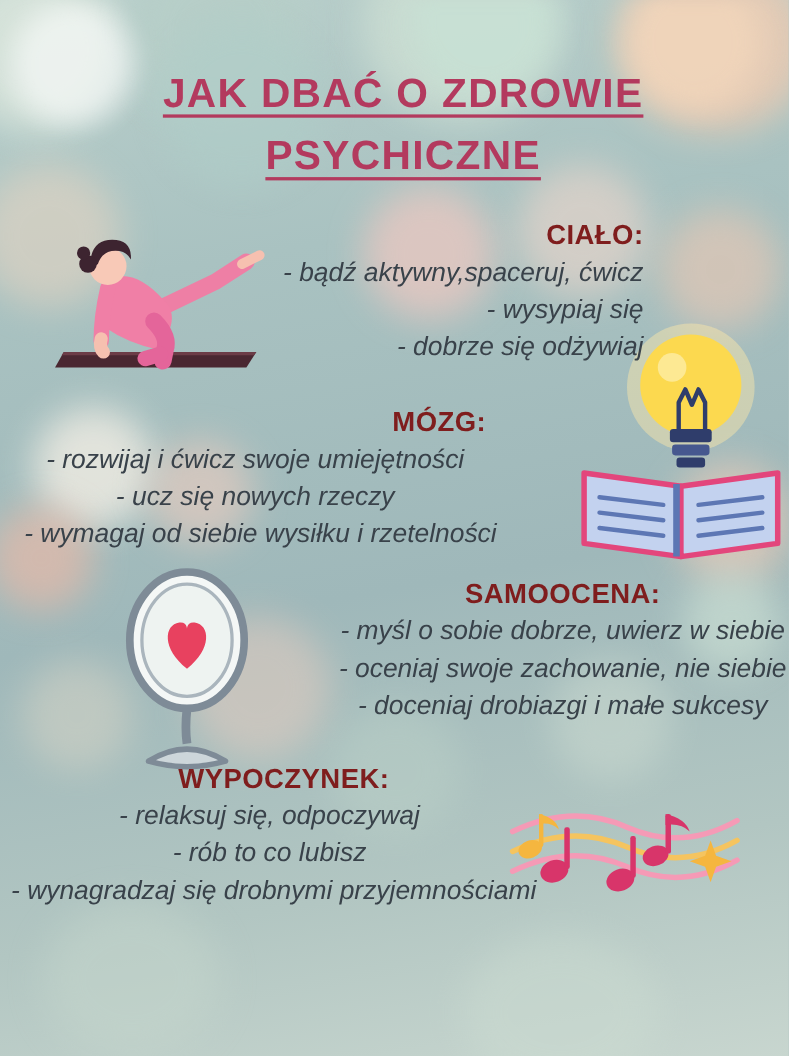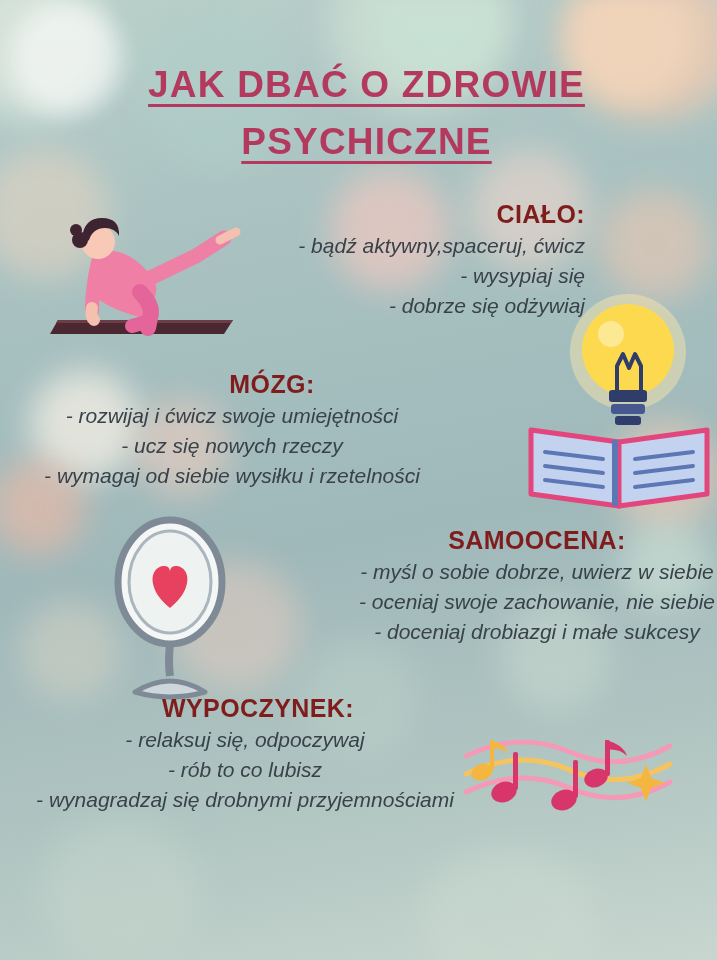--- a/index.html
+++ b/index.html
@@ -79,33 +79,33 @@
   .block .hdr {
     font-weight: bold;
     font-size: 25px;
     color: #7f1d1d;
     font-style: normal;
     letter-spacing: 0.4px;
     margin-bottom: 2px;
   }
   .block .line {
     font-style: italic;
-    font-size: 21px;
+    font-size: 24px;
     line-height: 1.42;
     color: #39424a;
     white-space: nowrap;
   }
 
   
   #block-cialo      { top: 200px; right: 148px; text-align: right; }
   #block-mozg       { top: 370px; left: 22px;  width: 420px; text-align: center; }
   #block-samoocena  { top: 526px; right: 18px; text-align: center; }
   #block-wypoczynek { top: 694px; left: 10px;  width: 470px; text-align: center; }
 
-  #block-mozg .hdr      { text-align: center; padding-left: 80px; }
+  #block-mozg .hdr      { text-align: right; padding-left: 80px; }
   #block-wypoczynek .hdr{ text-align: center; padding-left: 26px; }
 
   
   .art { position: absolute; z-index: 4; }
 
   
   #art-yoga { left: 28px; top: 196px; width: 230px; height: 150px; }
   
   #art-bulb-book { right: 10px; top: 290px; width: 200px; height: 230px; }
   

